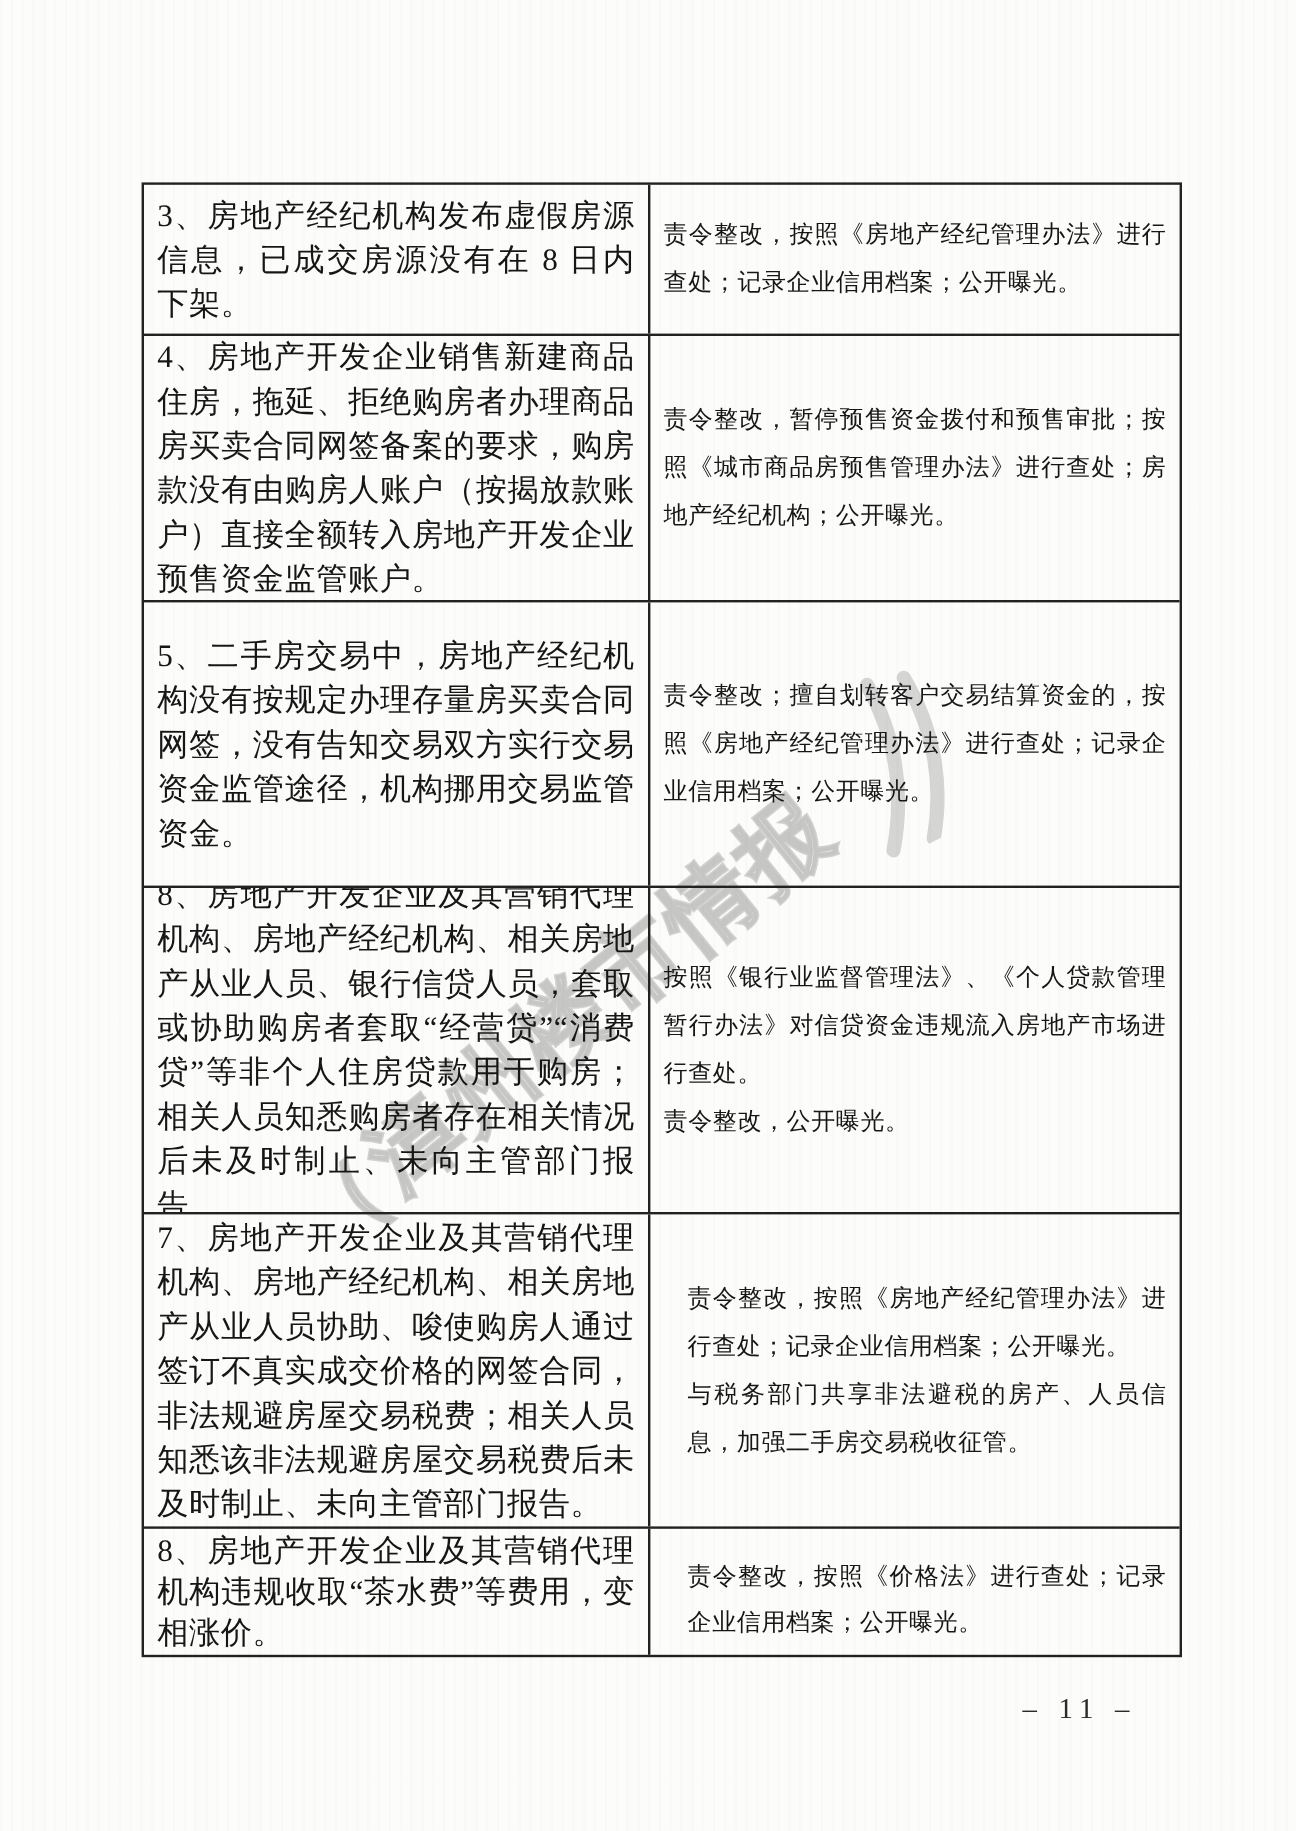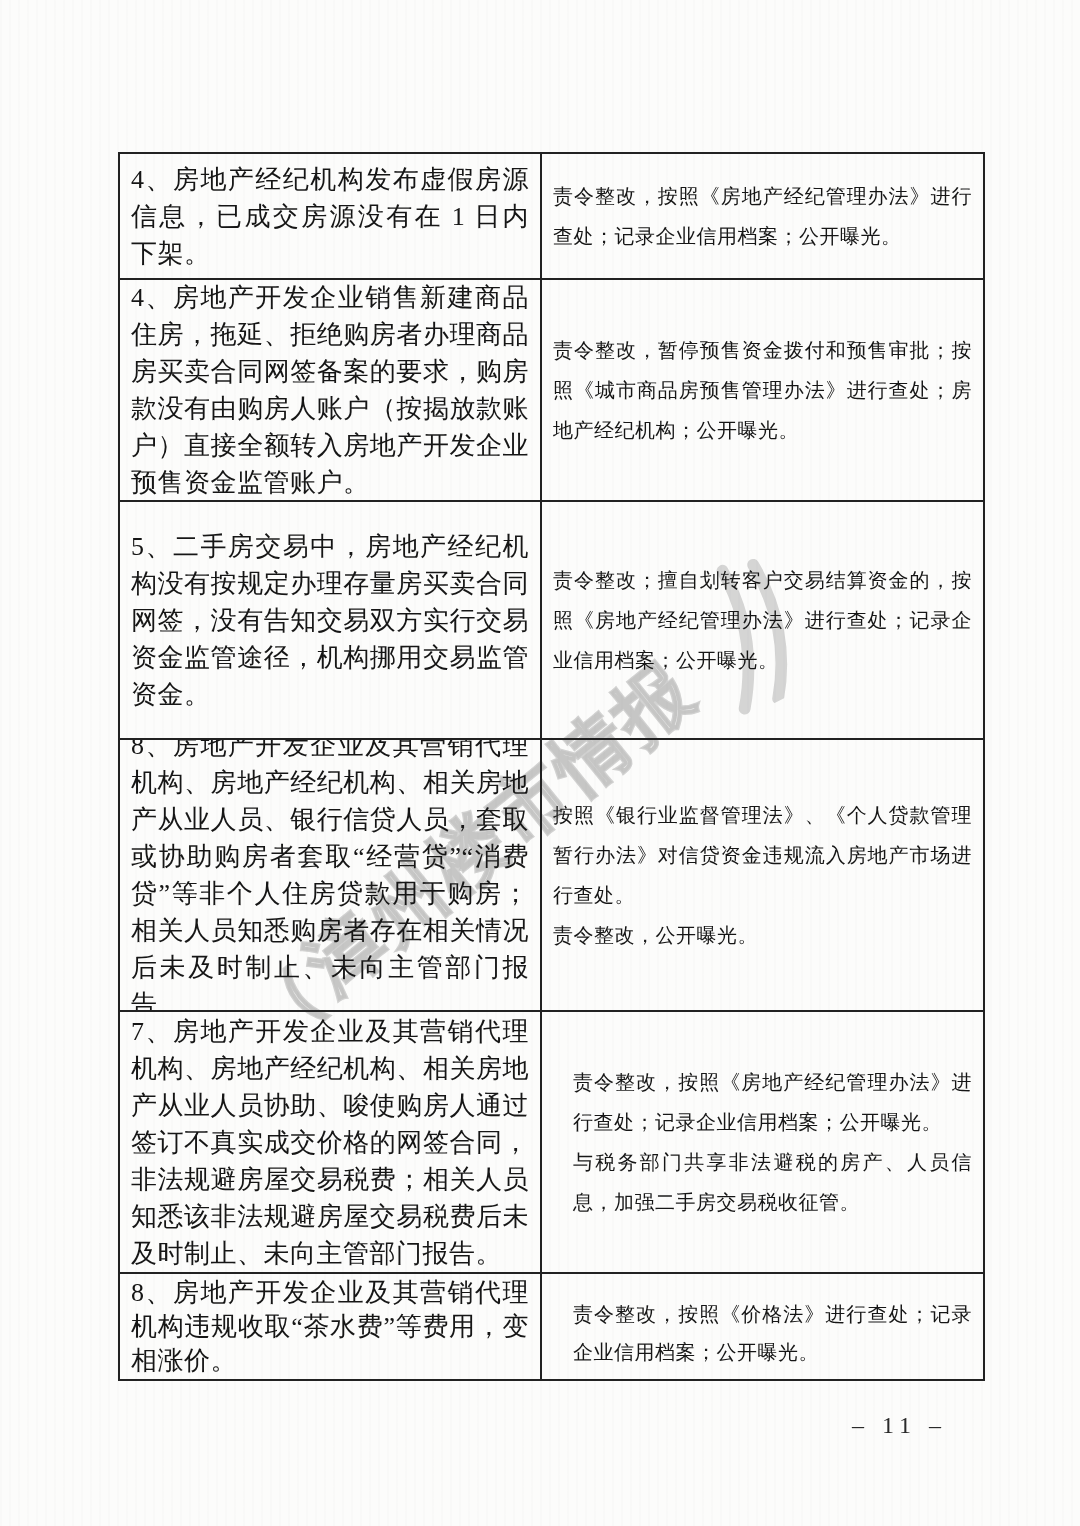--- a/index.html
+++ b/index.html
@@ -90,21 +90,21 @@
     <svg width="120" height="150" viewBox="0 0 100 140" aria-hidden="true">
       <path d="M28,132 C54,98 70,58 68,8" fill="none" stroke="rgba(100,100,100,0.26)" stroke-width="11" stroke-linecap="round"></path>
       <path d="M60,138 C86,104 99,62 96,16" fill="none" stroke="rgba(100,100,100,0.26)" stroke-width="11" stroke-linecap="round"></path>
     </svg>
   </div>
 
   <div class="doc-table">
 
     <div class="row row-3">
       <div class="cell cell-l">
-        <p class="para">4、房地产经纪机构发布虚假房源信息，已成交房源没有在 1 日内下架。</p>
+        <p class="para">3、房地产经纪机构发布虚假房源信息，已成交房源没有在 8 日内下架。</p>
       </div>
       <div class="cell cell-r">
         <p class="para">责令整改，按照《房地产经纪管理办法》进行查处；记录企业信用档案；公开曝光。</p>
       </div>
     </div>
 
     <div class="row row-4">
       <div class="cell cell-l">
         <p class="para">4、房地产开发企业销售新建商品住房，拖延、拒绝购房者办理商品房买卖合同网签备案的要求，购房款没有由购房人账户（按揭放款账户）直接全额转入房地产开发企业预售资金监管账户。</p>
       </div>

